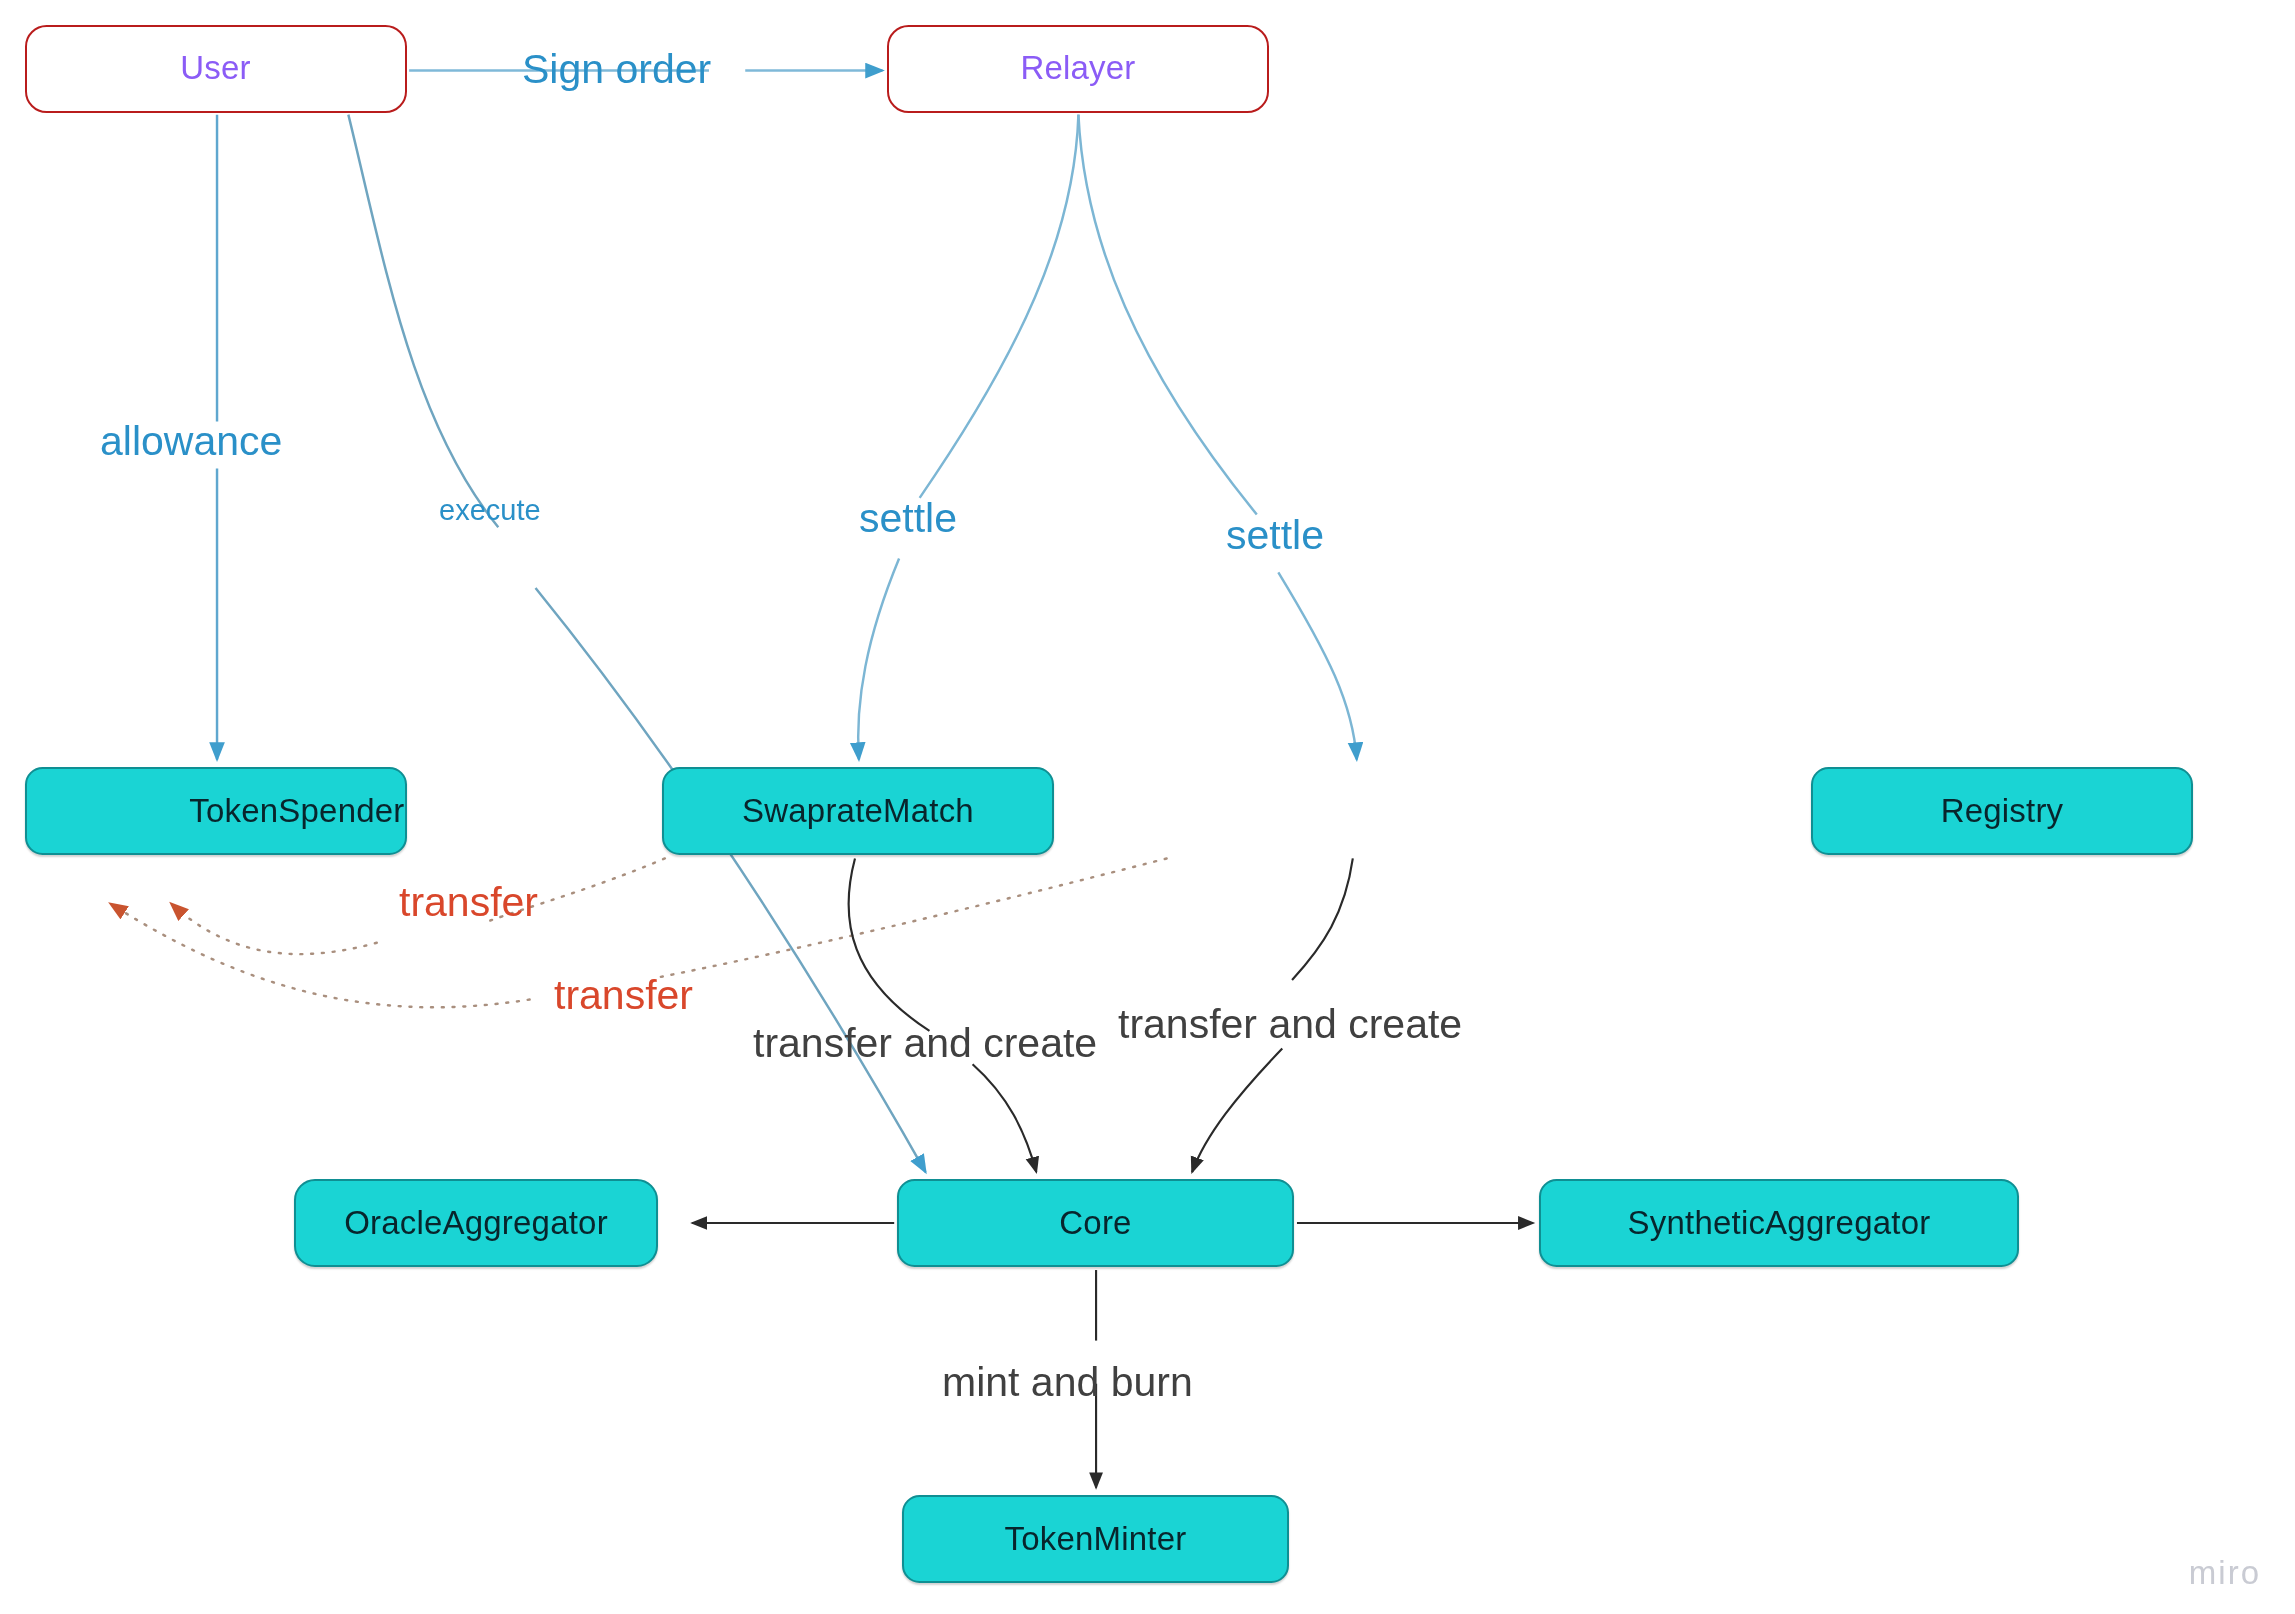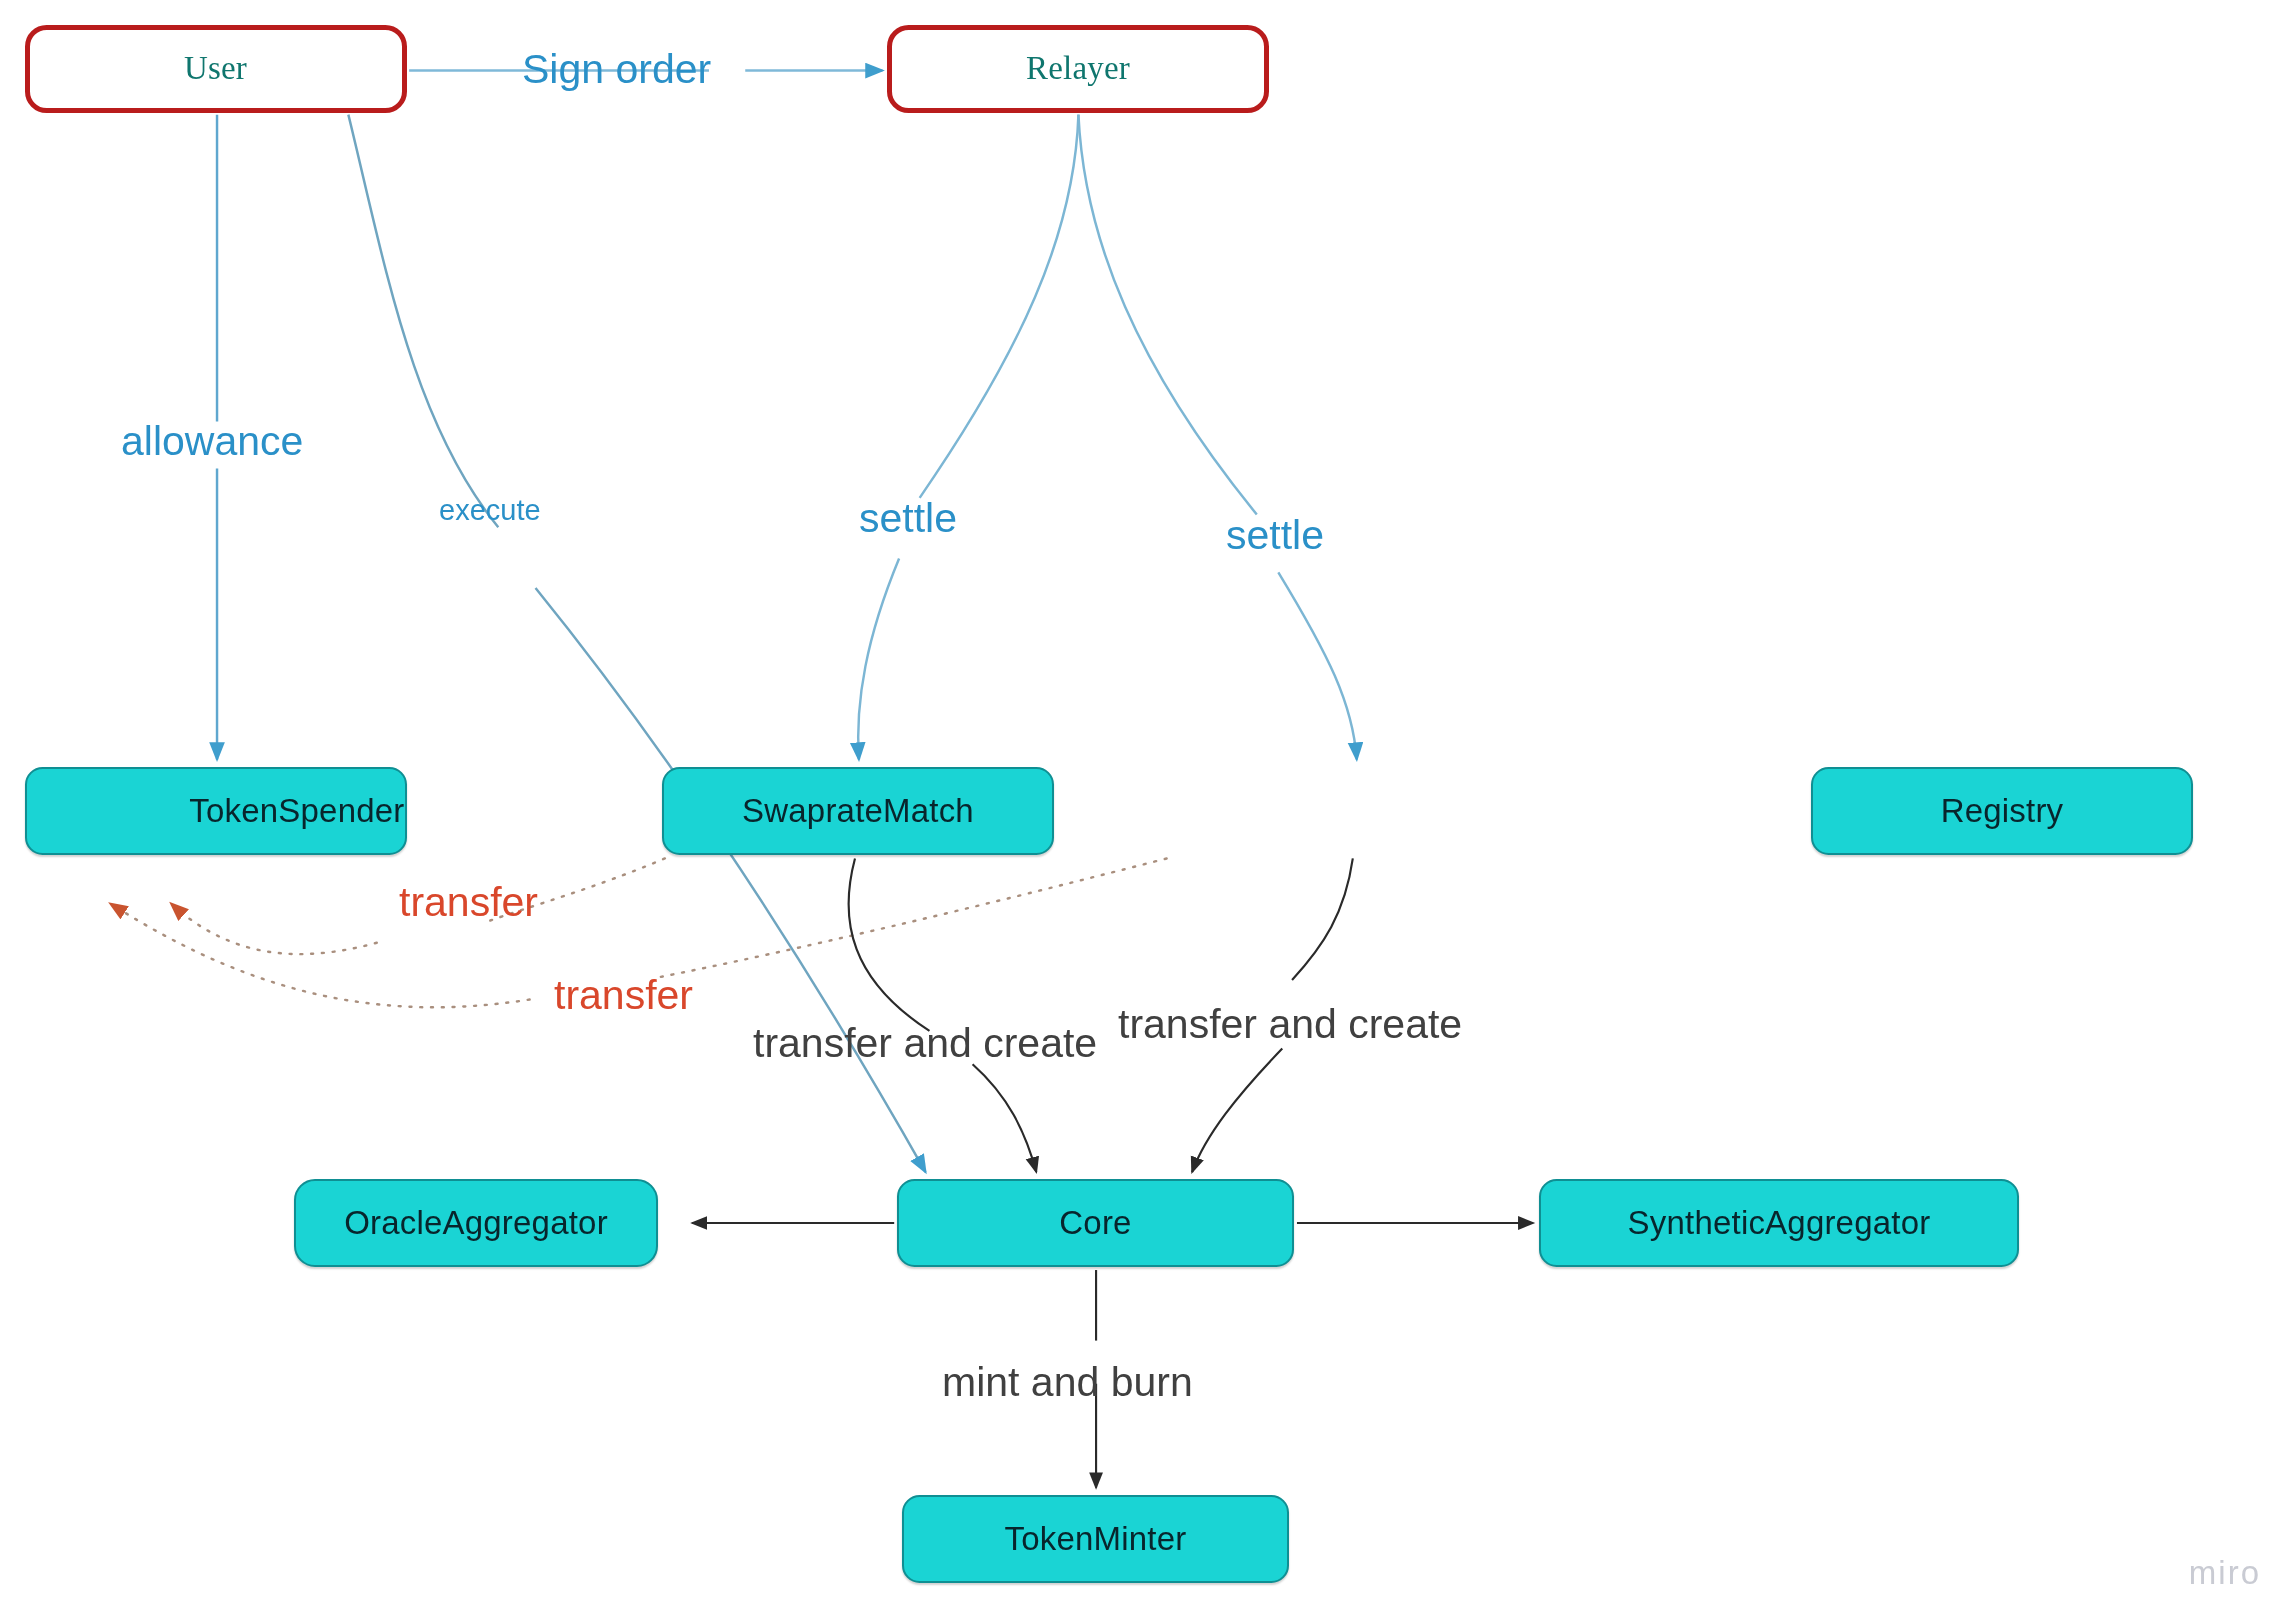--- a/index.html
+++ b/index.html
@@ -34,24 +34,23 @@
     border-radius: 17.6px;
     font-size: 33px;
     line-height: 1.1;
     letter-spacing: 0.2px;
     color: #16222b;
     text-align: center;
     user-select: none;
   }
   .node.actor {
     background: #ffffff;
-    border: 5px solid #b91c1c;
-    color: #0f766e;
+    border: 2px solid #b91c1c;
+    color: #8b5cf6;
     border-radius: 21.6px;
-    font-family: Liberation Serif, serif;
   }
   .node.contract {
     background: #1ad4d4;
     border: 2px solid #0f8f93;
     color: #08252c;
     box-shadow: 0 2px 2px rgba(0,0,0,0.18);
   }
   .edge-label {
     position: absolute;
     font-size: 35px;
@@ -182,21 +181,21 @@
   <div class="node contract" style="left:1539px; top:1179px; width:480px; height:88px;">
     <span>SyntheticAggregator</span>
   </div>
 
   <div class="node contract" style="left:902px; top:1495px; width:387px; height:88px;">
     <span>TokenMinter</span>
   </div>
 
   <div class="edge-label blue" style="left:522px; top:49px; font-size:41px;">Sign order</div>
 
-  <div class="edge-label blue" style="left:121px; top:421px; font-size:41px;">allowance</div>
+  <div class="edge-label blue" style="left:100px; top:421px; font-size:41px;">allowance</div>
 
   <div class="edge-label blue" style="left:439px; top:496px; font-size:29px;">execute</div>
 
   <div class="edge-label blue" style="left:859px; top:498px; font-size:41px;">settle</div>
 
   <div class="edge-label blue" style="left:1226px; top:515px; font-size:41px;">settle</div>
 
   <div class="edge-label red" style="left:399px; top:882px; font-size:41px;">transfer</div>
 
   <div class="edge-label red" style="left:554px; top:975px; font-size:41px;">transfer</div>

